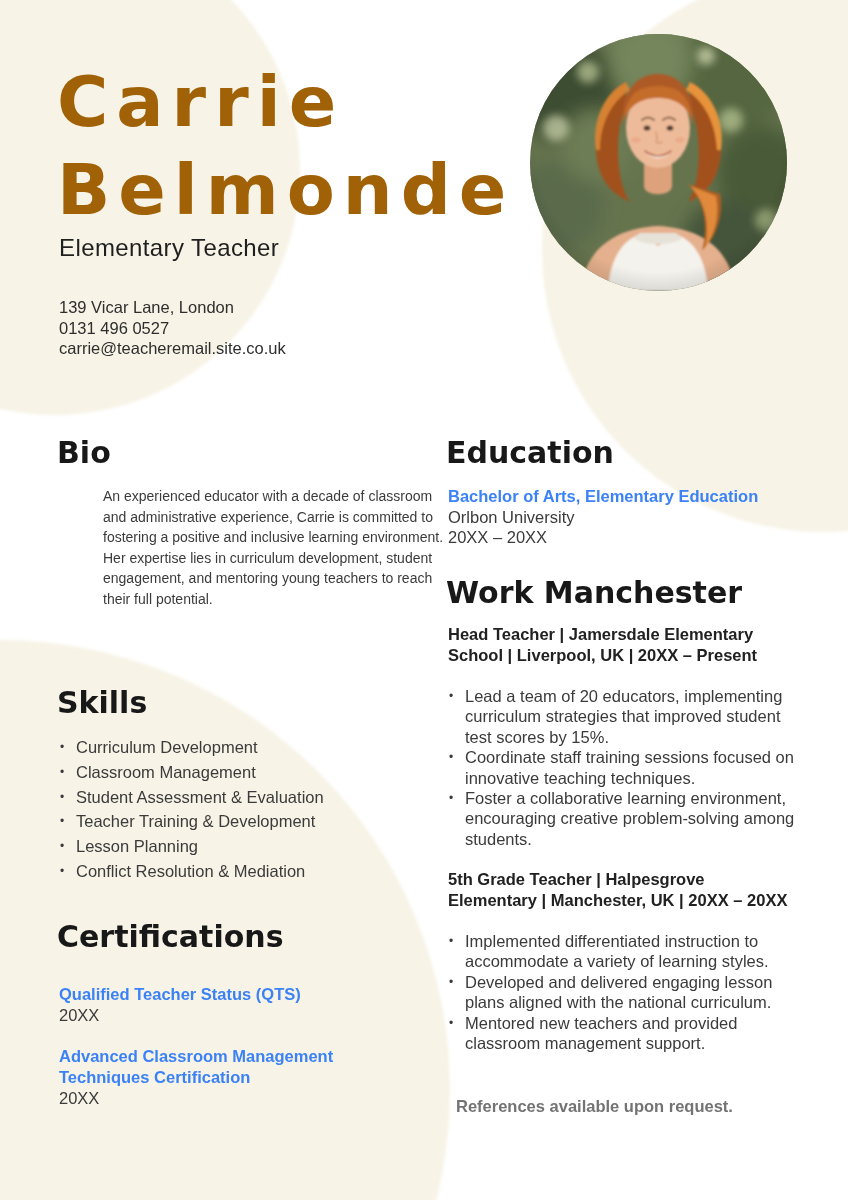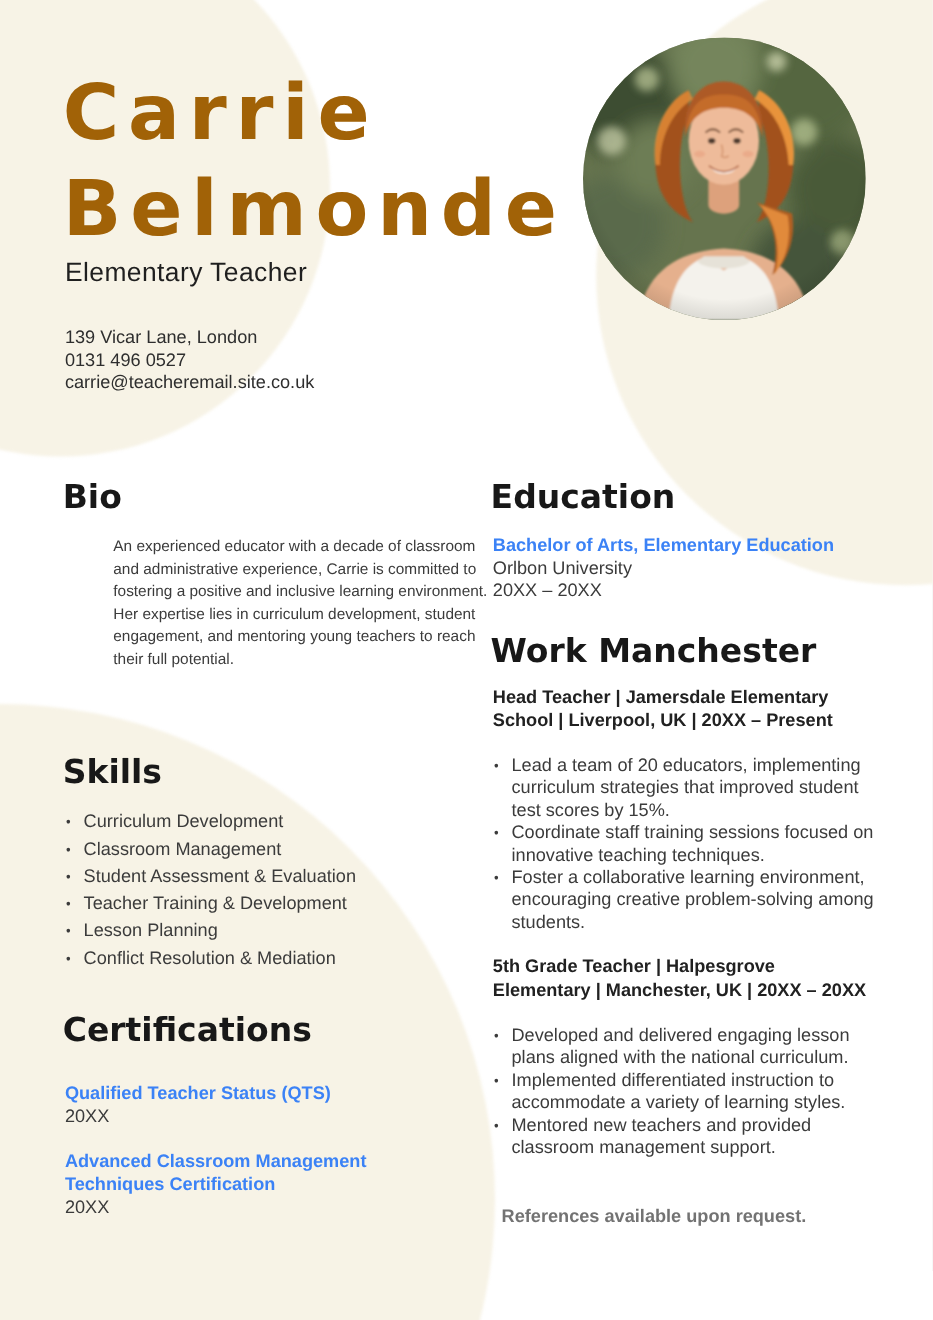--- a/index.html
+++ b/index.html
@@ -174,20 +174,20 @@
 
   <div class="abs jobtitle j1t">Head Teacher | Jamersdale Elementary School | Liverpool, UK | 20XX – Present</div>
   <ul class="abs blist jb j1b">
     <li>Lead a team of 20 educators, implementing curriculum strategies that improved student test scores by 15%.</li>
     <li>Coordinate staff training sessions focused on innovative teaching techniques.</li>
     <li>Foster a collaborative learning environment, encouraging creative problem-solving among students.</li>
   </ul>
 
   <div class="abs jobtitle j2t">5th Grade Teacher | Halpesgrove Elementary | Manchester, UK | 20XX – 20XX</div>
   <ul class="abs blist jb j2b">
+    <li>Implemented differentiated instruction to accommodate a variety of learning styles.</li>
     <li>Developed and delivered engaging lesson plans aligned with the national curriculum.</li>
-    <li>Implemented differentiated instruction to accommodate a variety of learning styles.</li>
     <li>Mentored new teachers and provided classroom management support.</li>
   </ul>
 
   <div class="abs refs">References available upon request.</div>
 
 </div>
 
 </body></html>

